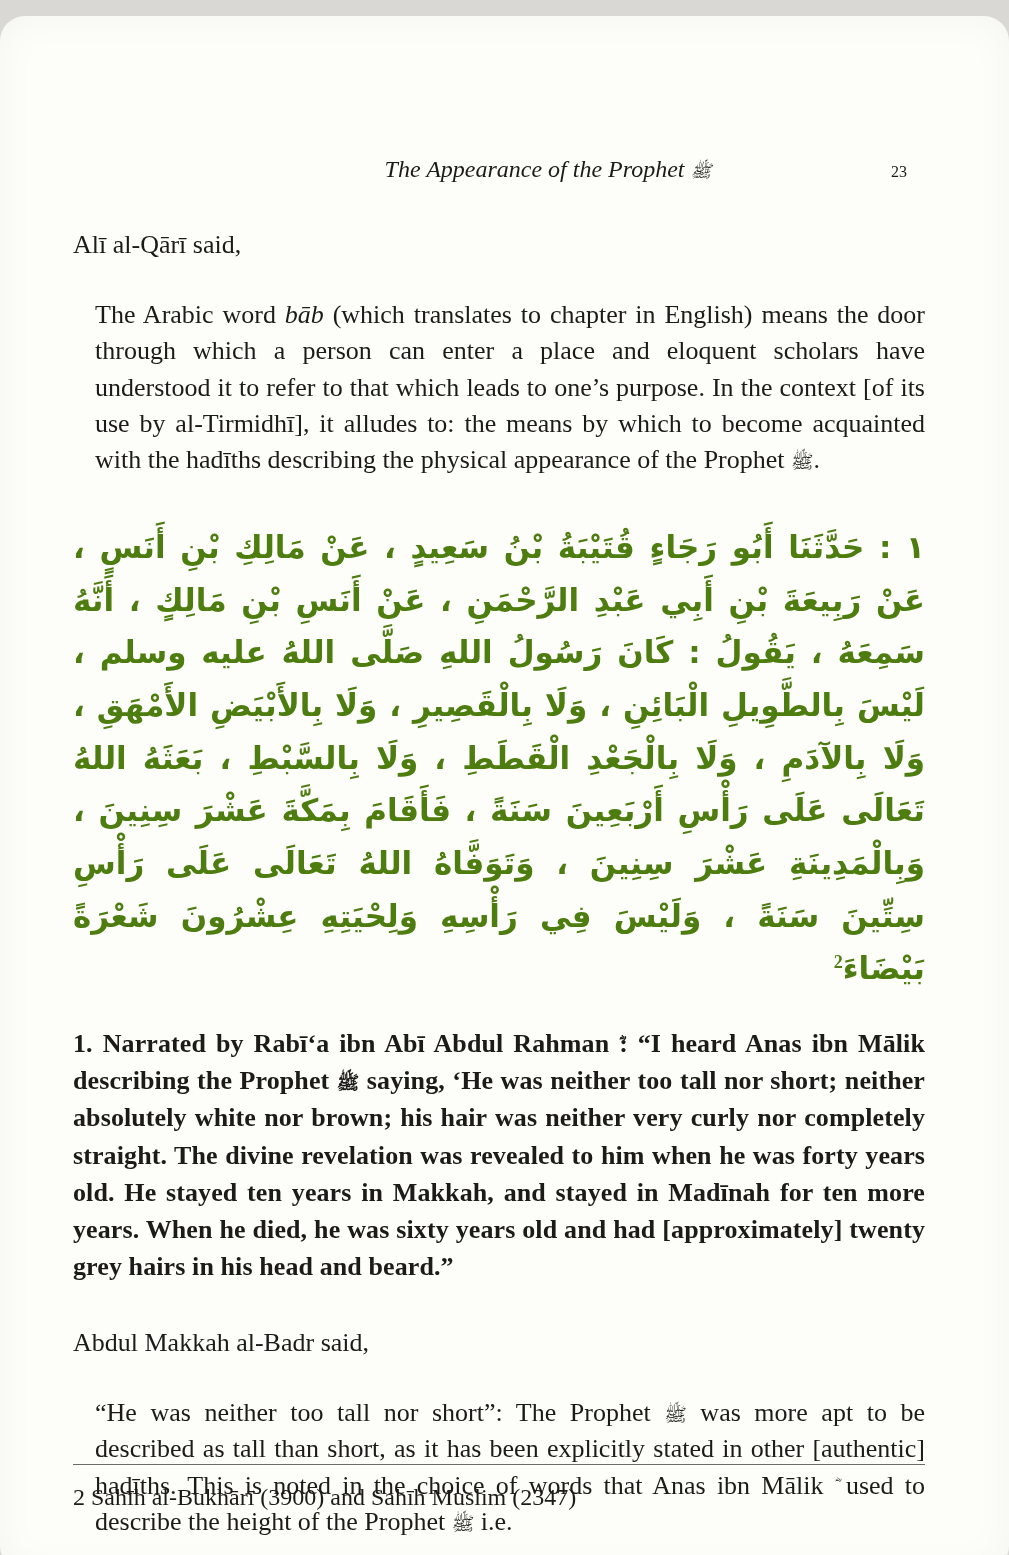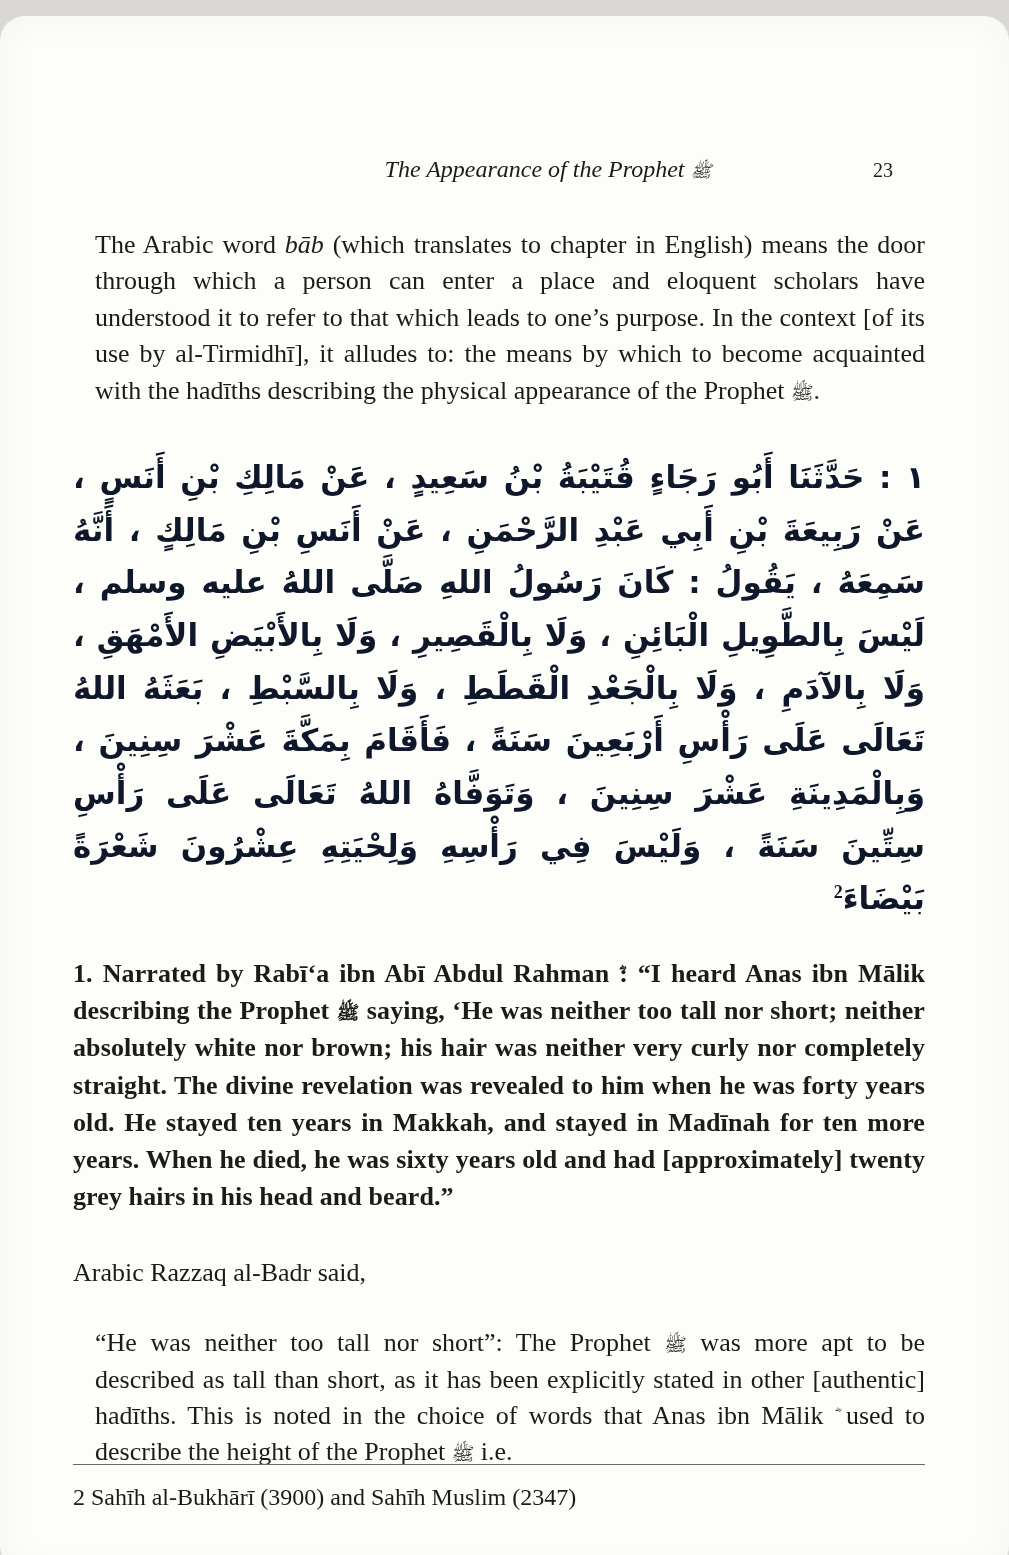--- a/index.html
+++ b/index.html
@@ -26,23 +26,23 @@
   }
   .running-title {
     flex: 1;
     text-align: center;
     font-style: italic;
     padding-left: 150px;
     white-space: nowrap;
   }
   .page-number {
     width: 52px;
-    text-align: left;
+    text-align: center;
     font-style: normal;
-    font-size: 20px;
+    font-size: 16px;
   }
   .para {
     font-size: 26px;
     line-height: 1.38;
   }
   .speaker { margin-bottom: 34px; }
   .speaker.badr { margin-top: 40px; margin-bottom: 34px; }
   .blockquote {
     margin-left: 22px;
     text-align: justify;
@@ -52,21 +52,21 @@
   .blockquote i { }
   .arabic {
     direction: rtl;
     unicode-bidi: embed;
     text-align: justify;
     font-weight: bold;
     font-size: 31px;
     line-height: 1.7;
     margin: 42px 0 30px 0;
     font-family: "DejaVu Sans", sans-serif;
-    color: #0f172a;
+    color: #4d7c0f;
   }
   .arabic .fn-ref {
     font-family: "Liberation Serif", serif;
     font-size: 18px;
     font-weight: bold;
     vertical-align: super;
     line-height: 0;
   }
   .translation {
     font-weight: bold;
@@ -103,28 +103,29 @@
 
 <div class="page">
 
   <div class="running-header">
     <div class="running-title">
       <span>The Appearance of the Prophet </span><span class="honorific">ﷺ</span>
     </div>
     <div class="page-number">23</div>
   </div>
 
+  <p class="para speaker">Alī al-Qārī said,</p>
 
   <p class="blockquote"><span>The Arabic word </span><i>bāb</i><span> (which translates to chapter in English) means the door through which a person can enter a place and eloquent scholars have understood it to refer to that which leads to one’s purpose. In the context [of its use by al-Tirmidhī], it alludes to: the means by which to become acquainted with the hadīths describing the physical appearance of the Prophet </span><span class="honorific">ﷺ</span><span>.</span></p>
 
   <p class="arabic"><span>١ : حَدَّثَنَا أَبُو رَجَاءٍ قُتَيْبَةُ بْنُ سَعِيدٍ ، عَنْ مَالِكِ بْنِ أَنَسٍ ، عَنْ رَبِيعَةَ بْنِ أَبِي عَبْدِ الرَّحْمَنِ ، عَنْ أَنَسِ بْنِ مَالِكٍ ، أَنَّهُ سَمِعَهُ ، يَقُولُ : كَانَ رَسُولُ اللهِ صَلَّى اللهُ عليه وسلم ، لَيْسَ بِالطَّوِيلِ الْبَائِنِ ، وَلَا بِالْقَصِيرِ ، وَلَا بِالأَبْيَضِ الأَمْهَقِ ، وَلَا بِالآدَمِ ، وَلَا بِالْجَعْدِ الْقَطَطِ ، وَلَا بِالسَّبْطِ ، بَعَثَهُ اللهُ تَعَالَى عَلَى رَأْسِ أَرْبَعِينَ سَنَةً ، فَأَقَامَ بِمَكَّةَ عَشْرَ سِنِينَ ، وَبِالْمَدِينَةِ عَشْرَ سِنِينَ ، وَتَوَفَّاهُ اللهُ تَعَالَى عَلَى رَأْسِ سِتِّينَ سَنَةً ، وَلَيْسَ فِي رَأْسِهِ وَلِحْيَتِهِ عِشْرُونَ شَعْرَةً بَيْضَاءَ</span><span class="fn-ref">2</span></p>
 
   <p class="translation"><span>1. Narrated by Rabī‘a ibn Abī Abdul Rahman </span><span class="honorific">ؓ</span><span>: “I heard Anas ibn Mālik describing the Prophet </span><span class="honorific">ﷺ</span><span> saying, ‘He was neither too tall nor short; neither absolutely white nor brown; his hair was neither very curly nor completely straight. The divine revelation was revealed to him when he was forty years old. He stayed ten years in Makkah, and stayed in Madīnah for ten more years. When he died, he was sixty years old and had [approximately] twenty grey hairs in his head and beard.”</span></p>
 
-  <p class="para speaker badr">Arabic Razzaq al-Badr said,</p>
+  <p class="para speaker badr">Abdul Makkah al-Badr said,</p>
 
   <p class="blockquote"><span>“He was neither too tall nor short”: The Prophet </span><span class="honorific">ﷺ</span><span> was more apt to be described as tall than short, as it has been explicitly stated in other [authentic] hadīths. This is noted in the choice of words that Anas ibn Mālik </span><span class="honorific">ؓ</span><span> used to describe the height of the Prophet </span><span class="honorific">ﷺ</span><span> i.e.</span></p>
 
   <div class="footnote-area">
     <hr class="footnote-rule">
     <p class="footnote">2 Sahīh al-Bukhārī (3900) and Sahīh Muslim (2347)</p>
   </div>
 
 </div>
 

